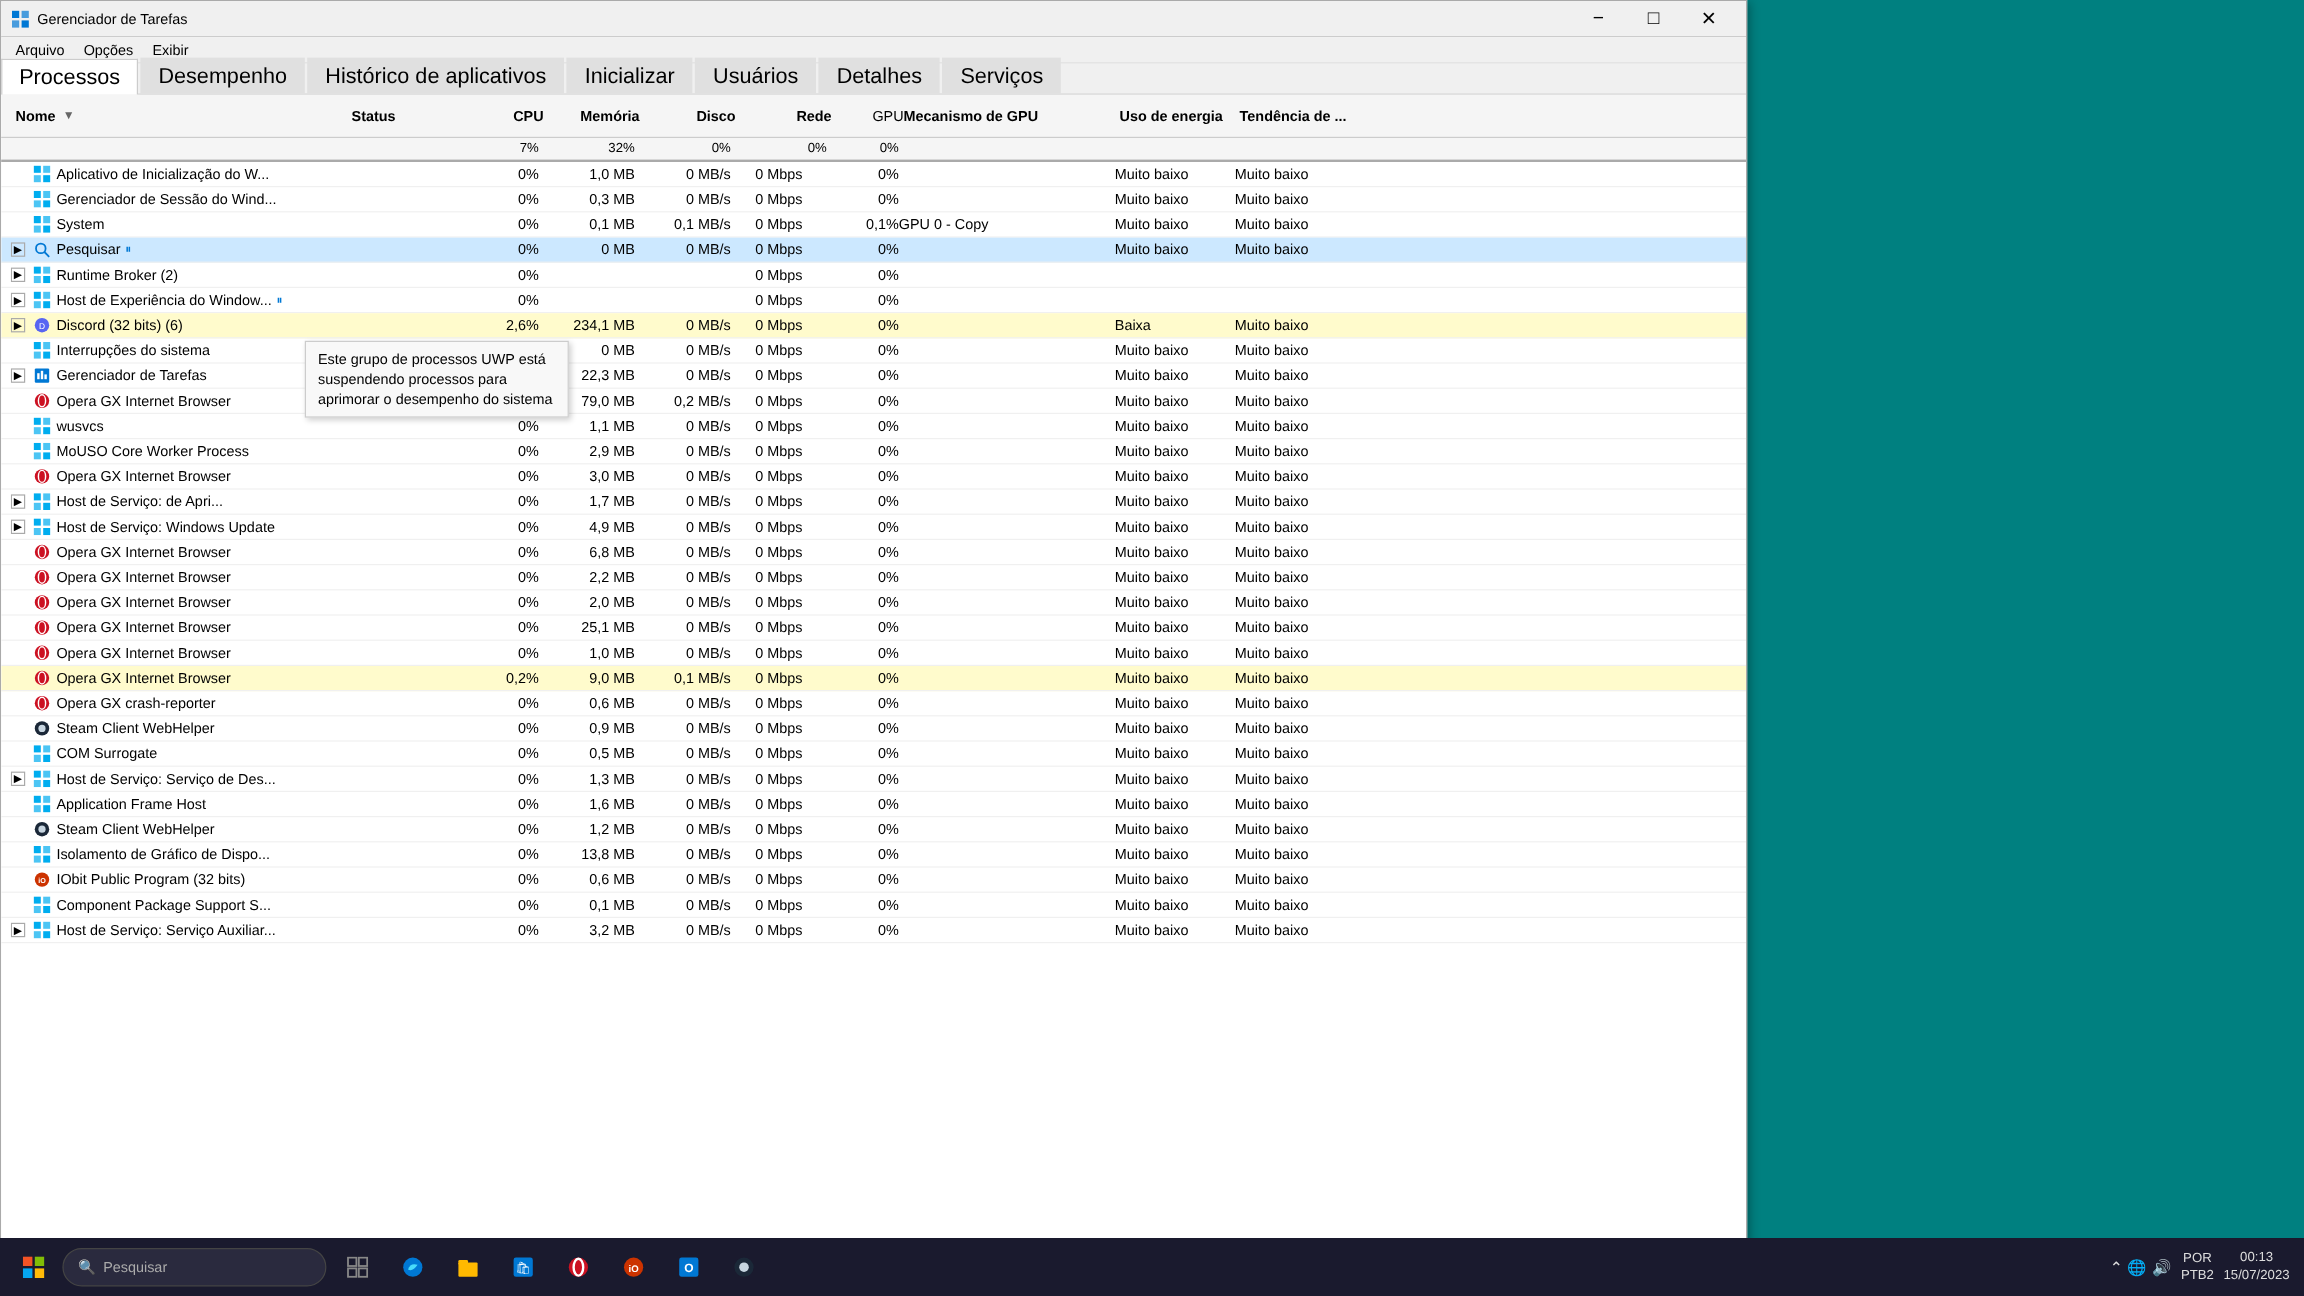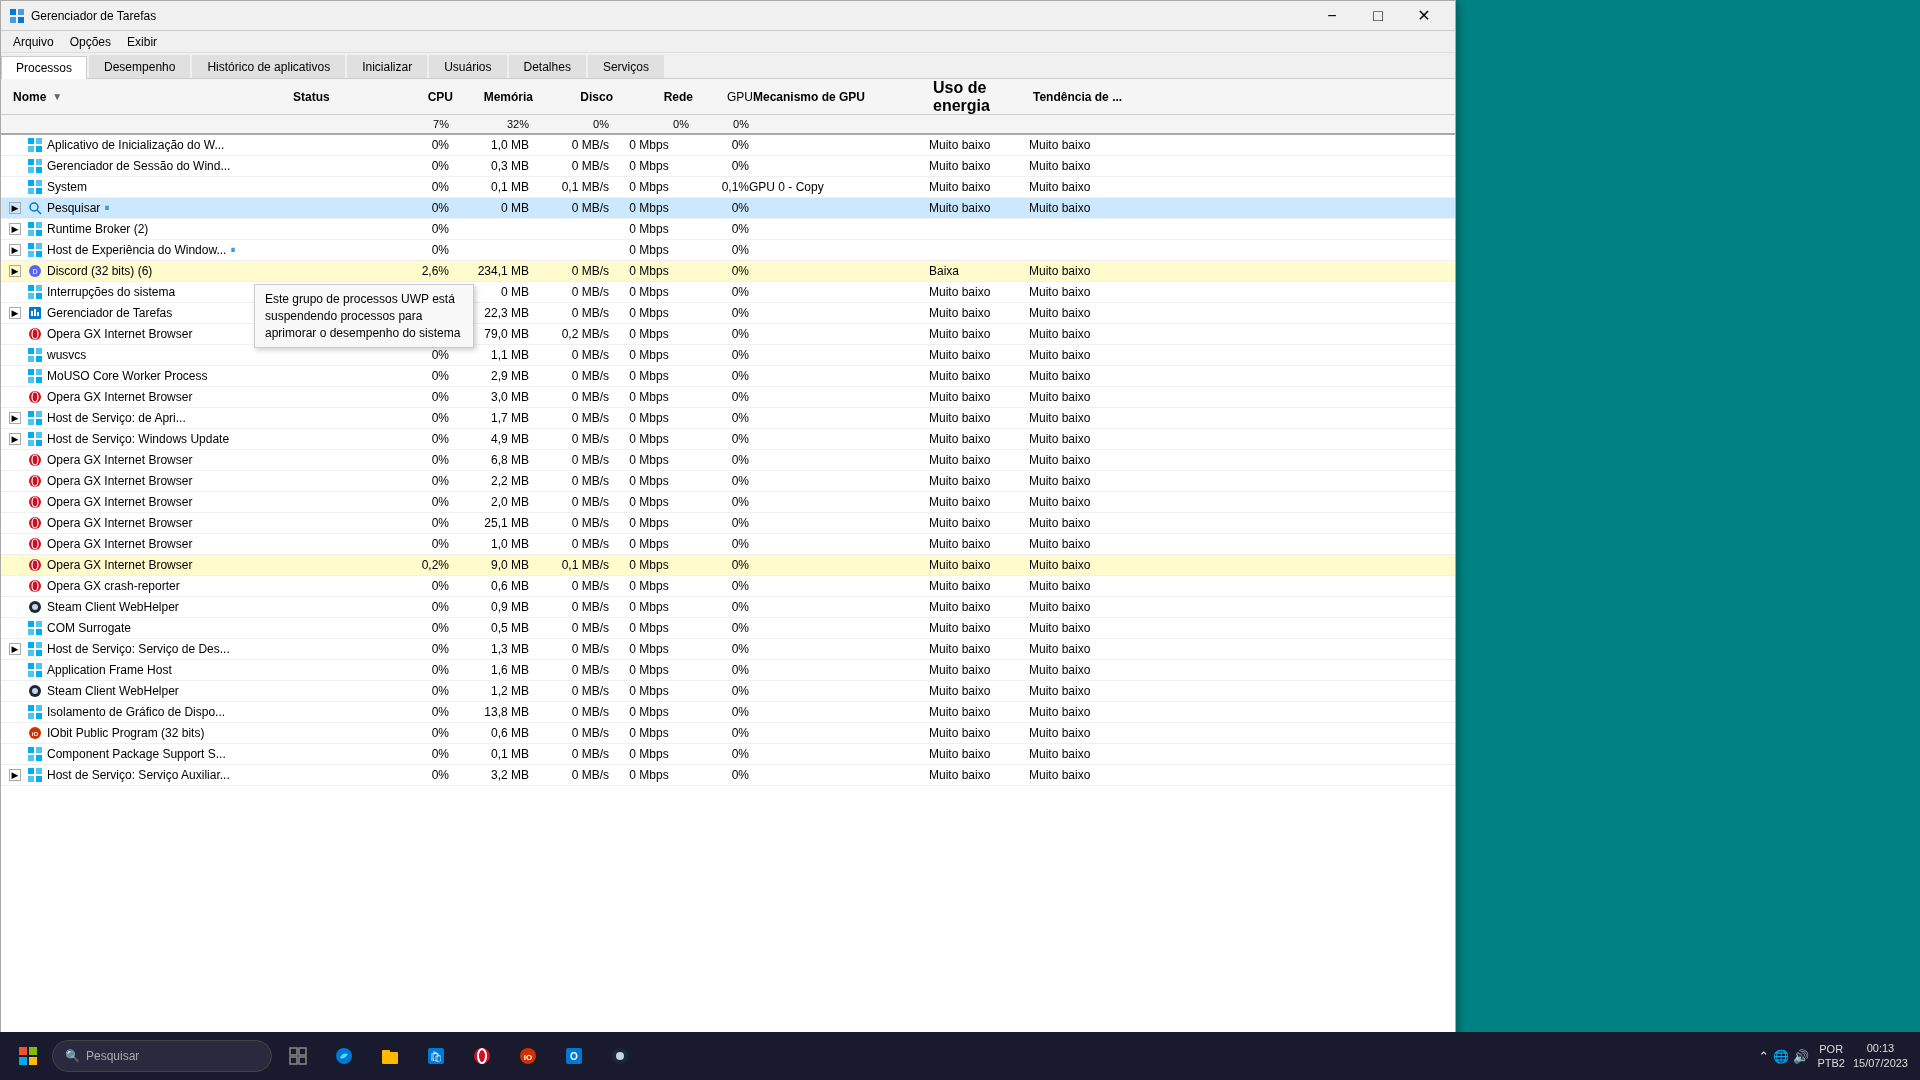--- a/index.html
+++ b/index.html
@@ -43,21 +43,21 @@
     .tabs {
       display: flex;
       background: #f0f0f0;
       border-bottom: 1px solid #ccc;
       height: 26px;
       align-items: flex-end;
     }
     .tab {
       padding: 4px 14px;
       cursor: pointer;
-      font-size: 12px;
+      font-size: 18px;
       border: 1px solid transparent;
       border-bottom: none;
       margin-right: 2px;
       background: #e0e0e0;
     }
     .tab.active {
       background: #ffffff;
       border-color: #ccc;
       border-bottom-color: #ffffff;
       position: relative;
@@ -79,21 +79,21 @@
     .sort-arrow { font-size: 10px; color: #666; margin-left: 2px; }
 
     .col-name { width: 280px; font-size: 12px; font-weight: 600; display: flex; align-items: center; gap: 4px; }
     .col-status { width: 80px; font-size: 12px; font-weight: 600; }
     .col-cpu { width: 80px; font-size: 12px; font-weight: 600; text-align: right; }
     .col-mem { width: 80px; font-size: 12px; font-weight: 600; text-align: right; }
     .col-disk { width: 80px; font-size: 12px; font-weight: 600; text-align: right; }
     .col-net { width: 80px; font-size: 12px; font-weight: 600; text-align: right; }
     .col-gpu { width: 60px; font-size: 12px; font-weight: 400; text-align: right; }
     .col-gpu-mech { width: 180px; font-size: 12px; font-weight: 600; }
-    .col-energy { width: 100px; font-size: 16px; font-weight: 600; }
+    .col-energy { width: 100px; font-size: 12px; font-weight: 600; }
     .col-energy-tend { width: 120px; font-size: 12px; font-weight: 600; }
 
     
     .sub-headers {
       display: flex;
       align-items: center;
       background: #f5f5f5;
       border-bottom: 2px solid #aaa;
       height: 20px;
       padding: 0 8px;

